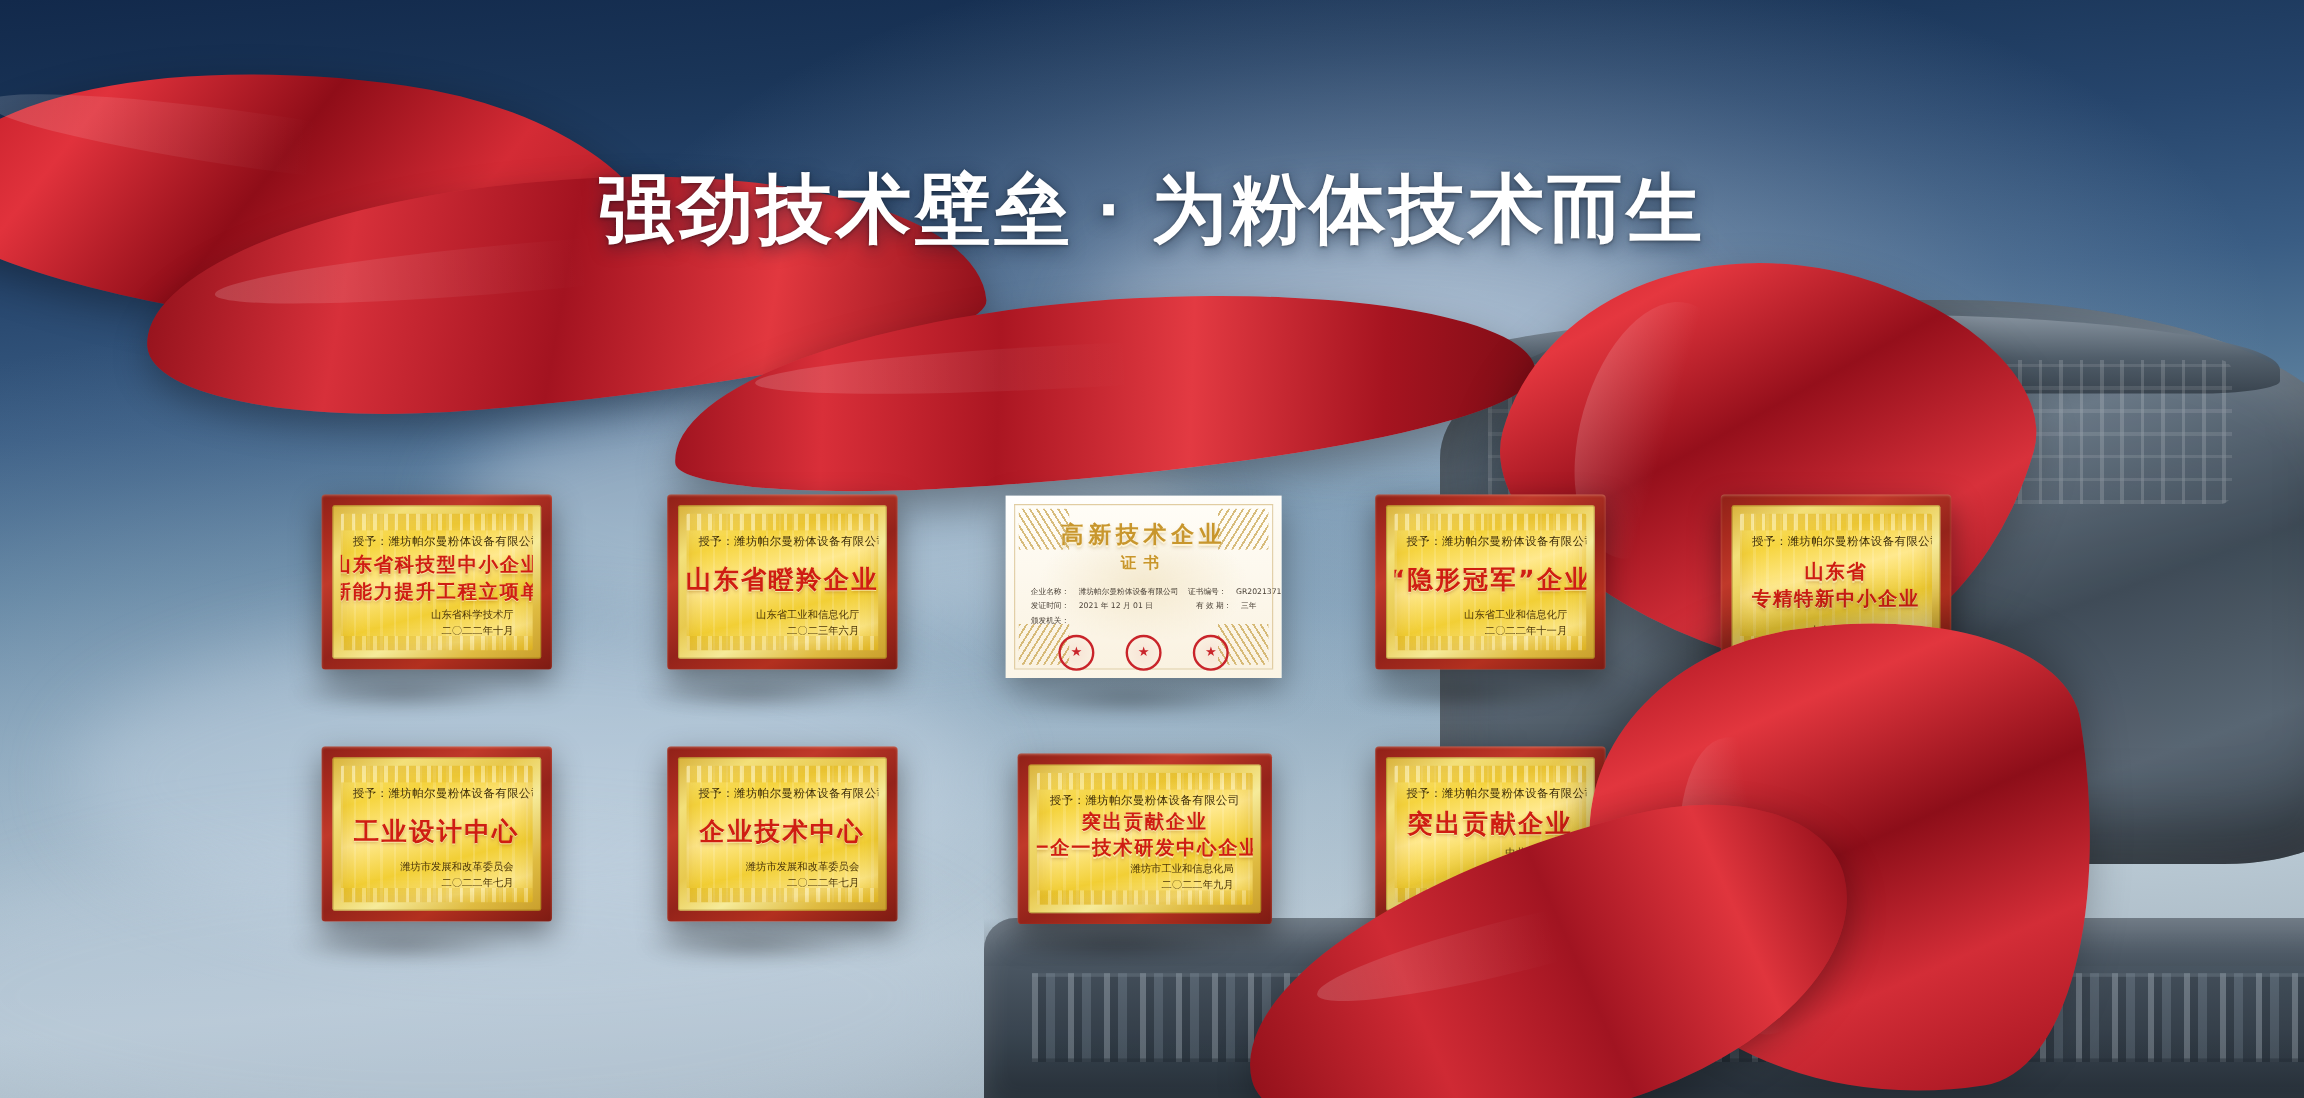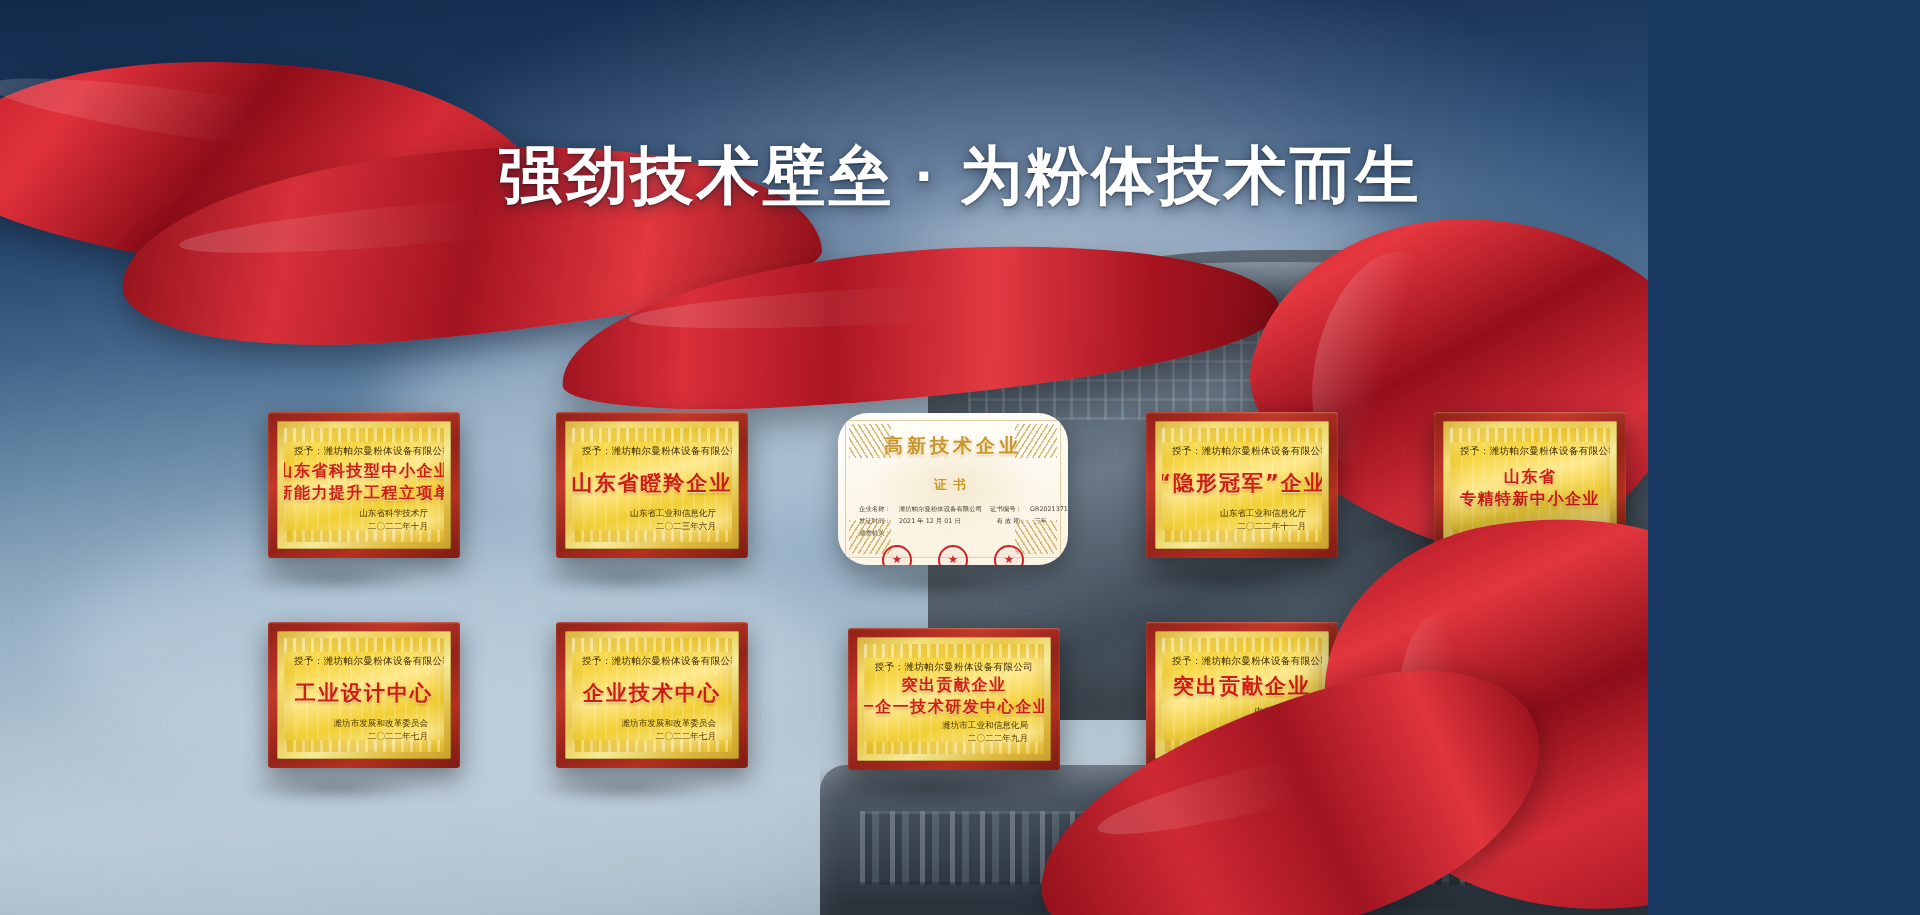--- a/index.html
+++ b/index.html
@@ -6,21 +6,21 @@
   html, body { width: 1920px; height: 915px; overflow: hidden; }
   body {
     font-family: "Liberation Sans", "DejaVu Sans", sans-serif;
     position: relative;
     background: #1b3a63;
   }
 
   
   #stage {
     position: absolute; inset: 0;
-    width: 1648px; height: 915px;
+    width: 1920px; height: 915px;
     overflow: hidden;
     background:
       radial-gradient(ellipse 900px 420px at 62% 30%, rgba(215,228,240,0.55) 0%, rgba(180,200,220,0.16) 55%, rgba(255,255,255,0) 78%),
       radial-gradient(ellipse 1200px 500px at 25% 72%, rgba(196,212,226,0.48) 0%, rgba(160,185,208,0.12) 60%, rgba(255,255,255,0) 82%),
       linear-gradient(175deg,
         #12294b 0%,
         #1a3558 11%,
         #26456c 22%,
         #3a5d84 34%,
         #5b7f9d 46%,
@@ -233,21 +233,20 @@
   }
   .issuer div { white-space: nowrap; }
 
   
   #cert {
     position: absolute;
     background: linear-gradient(170deg, #ffffff 0%, #fdf9ef 40%, #fbf4e4 100%);
     box-shadow: 0 10px 26px rgba(0,0,0,.35);
     padding: 7px;
     overflow: hidden;
-    border-radius: 30px;
   }
   #cert .inner {
     position: relative; width: 100%; height: 100%;
     border: 1px solid rgba(196,160,86,.45);
     background:
       radial-gradient(ellipse 120px 70px at 50% 48%, rgba(243,231,202,.85), rgba(255,255,255,0) 72%),
       linear-gradient(180deg,#fffdf7,#faf2e1);
     display: flex; flex-direction: column; align-items: center;
     padding-top: 10px;
   }
@@ -266,21 +265,21 @@
     clip-path: polygon(50% 0%, 74% 26%, 66% 36%, 88% 54%, 62% 62%, 70% 100%, 40% 72%, 16% 96%, 26% 58%, 6% 44%, 30% 36%, 26% 14%);
   }
   .cert-title {
     font-size: 19px; font-weight: 700; letter-spacing: 4px;
     color: #c8962c;
     font-family: "DejaVu Sans", "Liberation Sans", sans-serif;
     text-shadow: 0 1px 0 #fff5d8, 0 2px 3px rgba(150,110,20,.35);
   }
   .cert-sub {
     font-size: 13px; font-weight: 700; letter-spacing: 6px;
-    color: #c8962c; margin-top: 17px;
+    color: #c8962c; margin-top: 1px;
     font-family: "DejaVu Sans", "Liberation Sans", sans-serif;
     text-shadow: 0 1px 0 #fff5d8;
   }
   .cert-fields {
     width: 100%; margin-top: 9px; padding: 0 13px;
     font-size: 6.4px; color: #4b4238; line-height: 1.9;
     font-family: "DejaVu Sans", "Liberation Sans", sans-serif;
   }
   .cert-row { display: flex; justify-content: space-between; gap: 8px; }
   .cert-row span { white-space: nowrap; }

